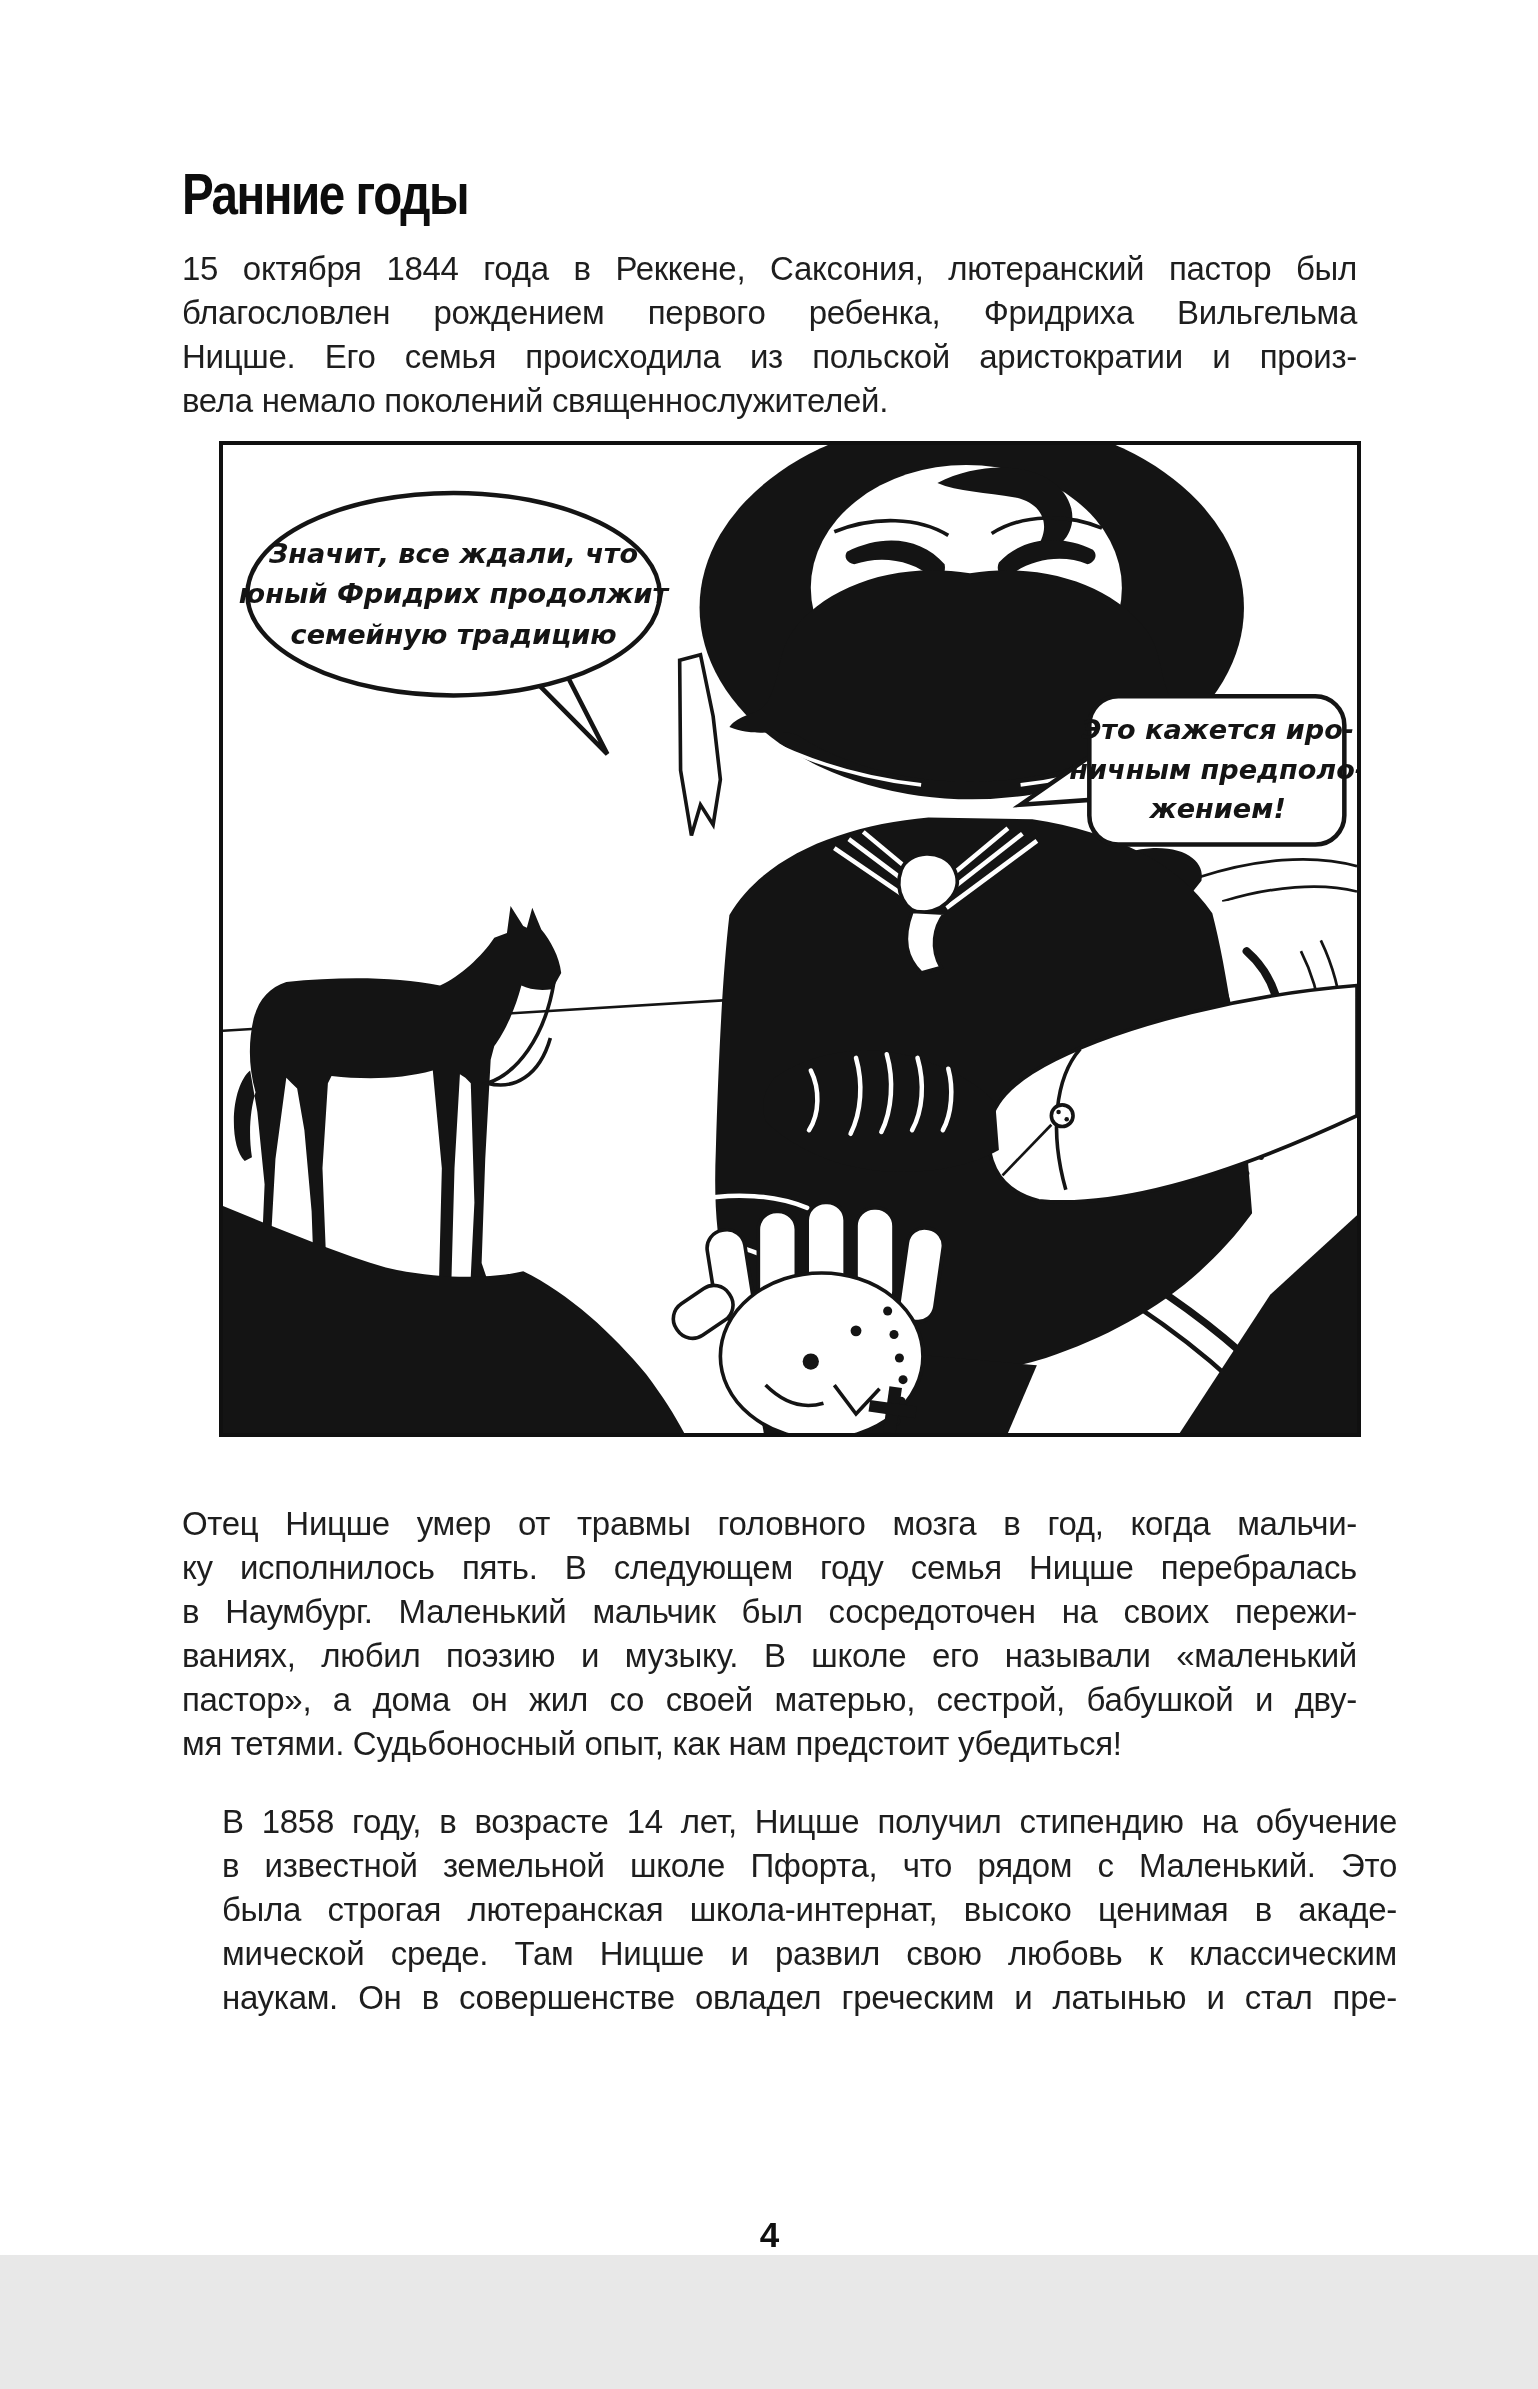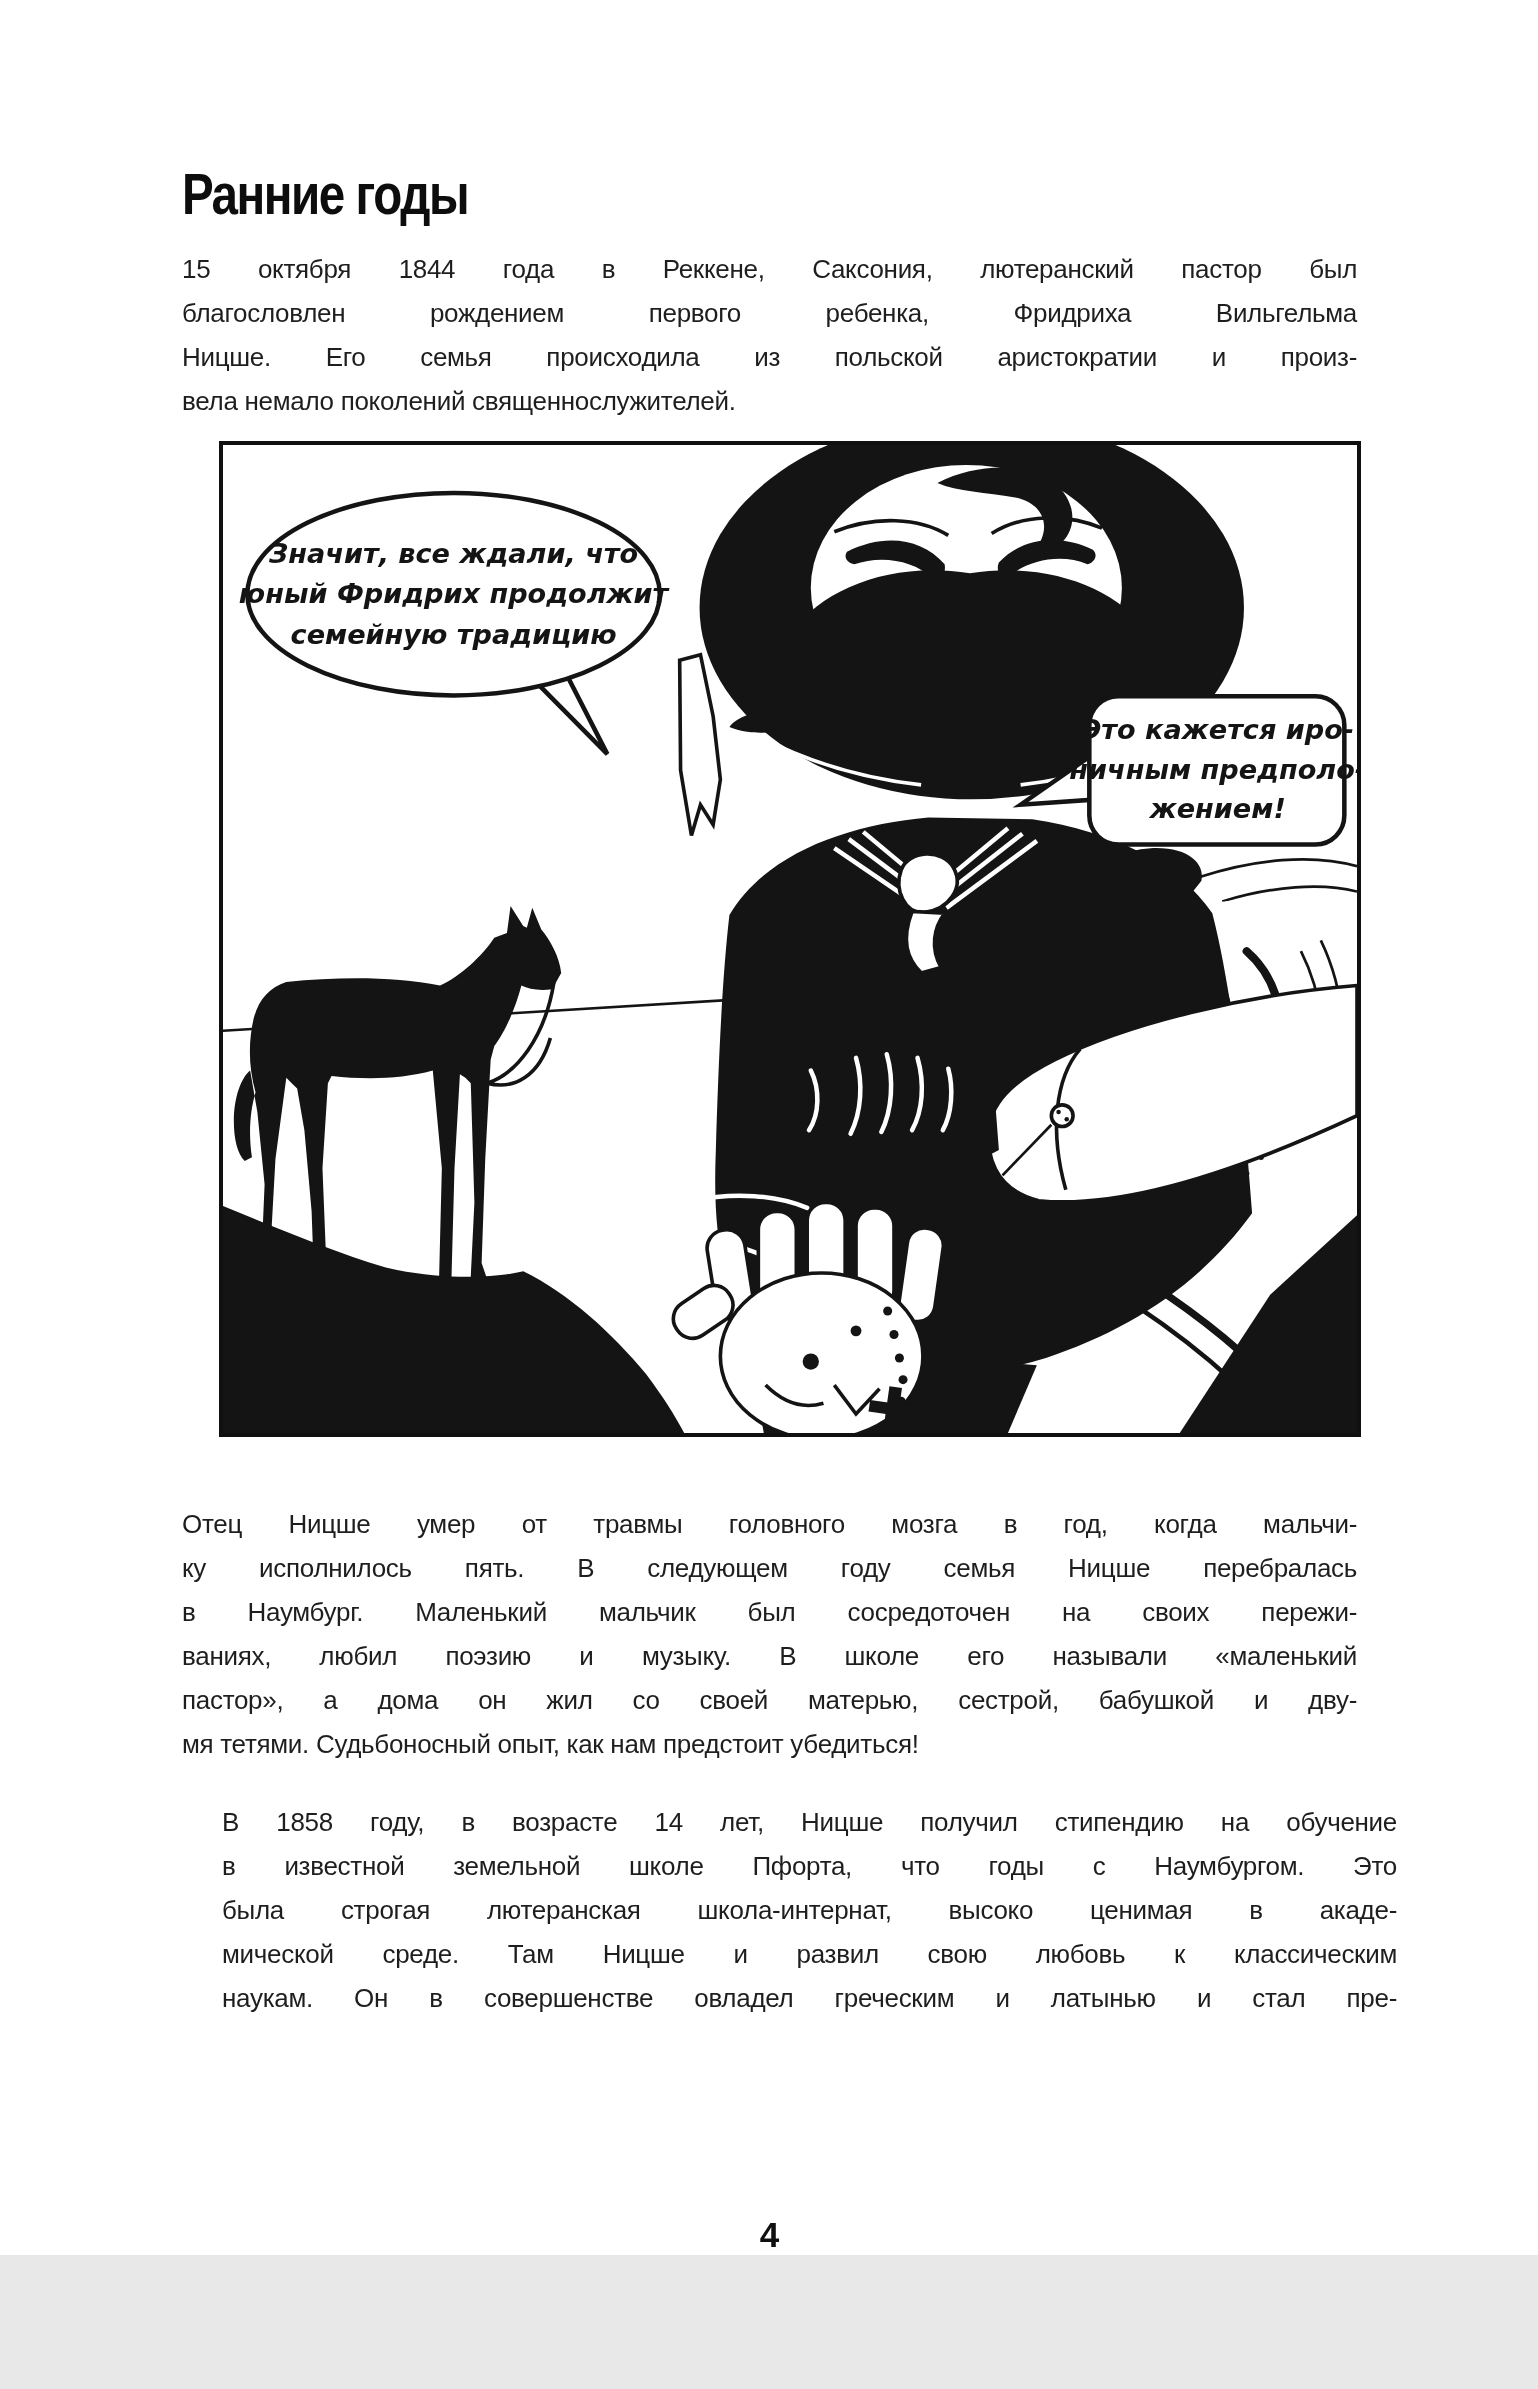--- a/index.html
+++ b/index.html
@@ -17,21 +17,21 @@
     color:#1c1c1c;
   }
   .heading{
     position:absolute;left:182px;top:160px;
     font-size:58px;font-weight:700;letter-spacing:-1.8px;
     transform:scaleX(.82);transform-origin:left top;
     color:#0d0d0d;white-space:nowrap;
   }
   .para{
     position:absolute;left:182px;width:1175px;
-    font-size:26px;line-height:44px;letter-spacing:-0.3px;
+    font-size:33px;line-height:44px;letter-spacing:-0.3px;
     color:#1e1e1e;
   }
   .para .jline{text-align:justify;text-align-last:justify;white-space:normal;height:44px;overflow:visible;}
   .para .lline{text-align:right;text-align-last:left;height:44px;}
   #para1{top:247px;}
   #para2{top:1502px;}
   #para3{top:1800px;margin-left:40px;}
   .panel{
     position:absolute;left:219px;top:441px;width:1142px;height:996px;
     border:4.6px solid #101010;box-sizing:border-box;background:var(--paper);
@@ -246,21 +246,21 @@
     <div class="jline">Отец Ницше умер от травмы головного мозга в год, когда мальчи-</div>
     <div class="jline">ку исполнилось пять. В следующем году семья Ницше перебралась</div>
     <div class="jline">в Наумбург. Маленький мальчик был сосредоточен на своих пережи-</div>
     <div class="jline">ваниях, любил поэзию и музыку. В школе его называли «маленький</div>
     <div class="jline">пастор», а дома он жил со своей матерью, сестрой, бабушкой и дву-</div>
     <div class="lline">мя тетями. Судьбоносный опыт, как нам предстоит убедиться!</div>
   </div>
 
   <div class="para" id="para3">
     <div class="jline">В 1858 году, в возрасте 14 лет, Ницше получил стипендию на обучение</div>
-    <div class="jline">в известной земельной школе Пфорта, что годы с Наумбургом. Это</div>
+    <div class="jline">в известной земельной школе Пфорта, что рядом с Маленький. Это</div>
     <div class="jline">была строгая лютеранская школа-интернат, высоко ценимая в акаде-</div>
     <div class="jline">мической среде. Там Ницше и развил свою любовь к классическим</div>
     <div class="jline">наукам. Он в совершенстве овладел греческим и латынью и стал пре-</div>
   </div>
 
   <div class="pageno">4</div>
 
 </div>
 
 

